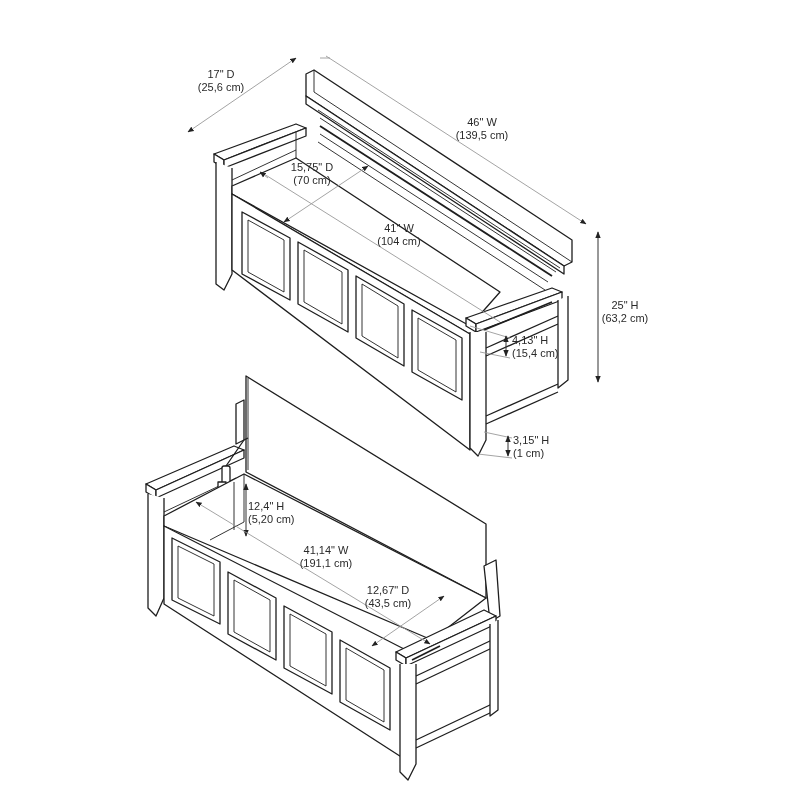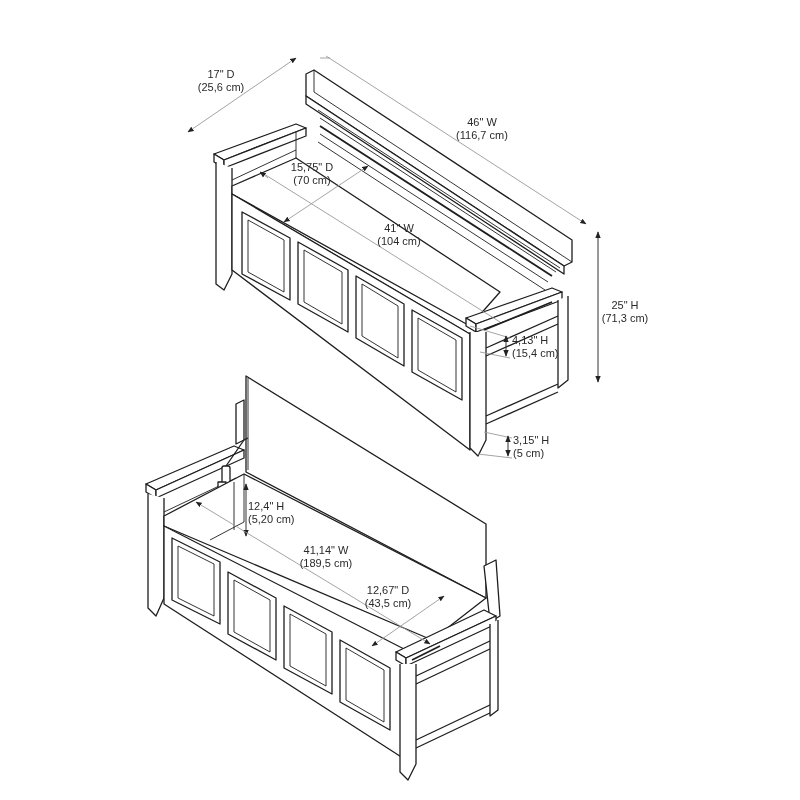--- a/index.html
+++ b/index.html
@@ -175,46 +175,46 @@
     </g>
   </g>
 </svg>
 
 <div class="lbl" style="left:196px;top:68px;width:50px;">
   <span>17" D</span>
   <span>(25,6 cm)</span>
 </div>
 <div class="lbl" style="left:452px;top:116px;width:60px;">
   <span>46" W</span>
-  <span>(116,7 cm)</span>
+  <span>(139,5 cm)</span>
 </div>
 <div class="lbl" style="left:284px;top:161px;width:56px;">
   <span>15,75" D</span>
   <span>(70 cm)</span>
 </div>
 <div class="lbl" style="left:374px;top:222px;width:50px;">
   <span>41" W</span>
   <span>(104 cm)</span>
 </div>
 <div class="lbl" style="left:598px;top:299px;width:54px;">
   <span>25" H</span>
-  <span>(71,3 cm)</span>
+  <span>(63,2 cm)</span>
 </div>
 <div class="lbl left" style="left:512px;top:334px;width:54px;">
   <span>4,13" H</span>
   <span>(15,4 cm)</span>
 </div>
 <div class="lbl left" style="left:513px;top:434px;width:50px;">
   <span>3,15" H</span>
-  <span>(5 cm)</span>
+  <span>(1 cm)</span>
 </div>
 <div class="lbl left" style="left:248px;top:500px;width:54px;">
   <span>12,4" H</span>
   <span>(5,20 cm)</span>
 </div>
 <div class="lbl" style="left:296px;top:544px;width:60px;">
   <span>41,14" W</span>
-  <span>(189,5 cm)</span>
+  <span>(191,1 cm)</span>
 </div>
 <div class="lbl" style="left:360px;top:584px;width:56px;">
   <span>12,67" D</span>
   <span>(43,5 cm)</span>
 </div>
 
 </body></html>

